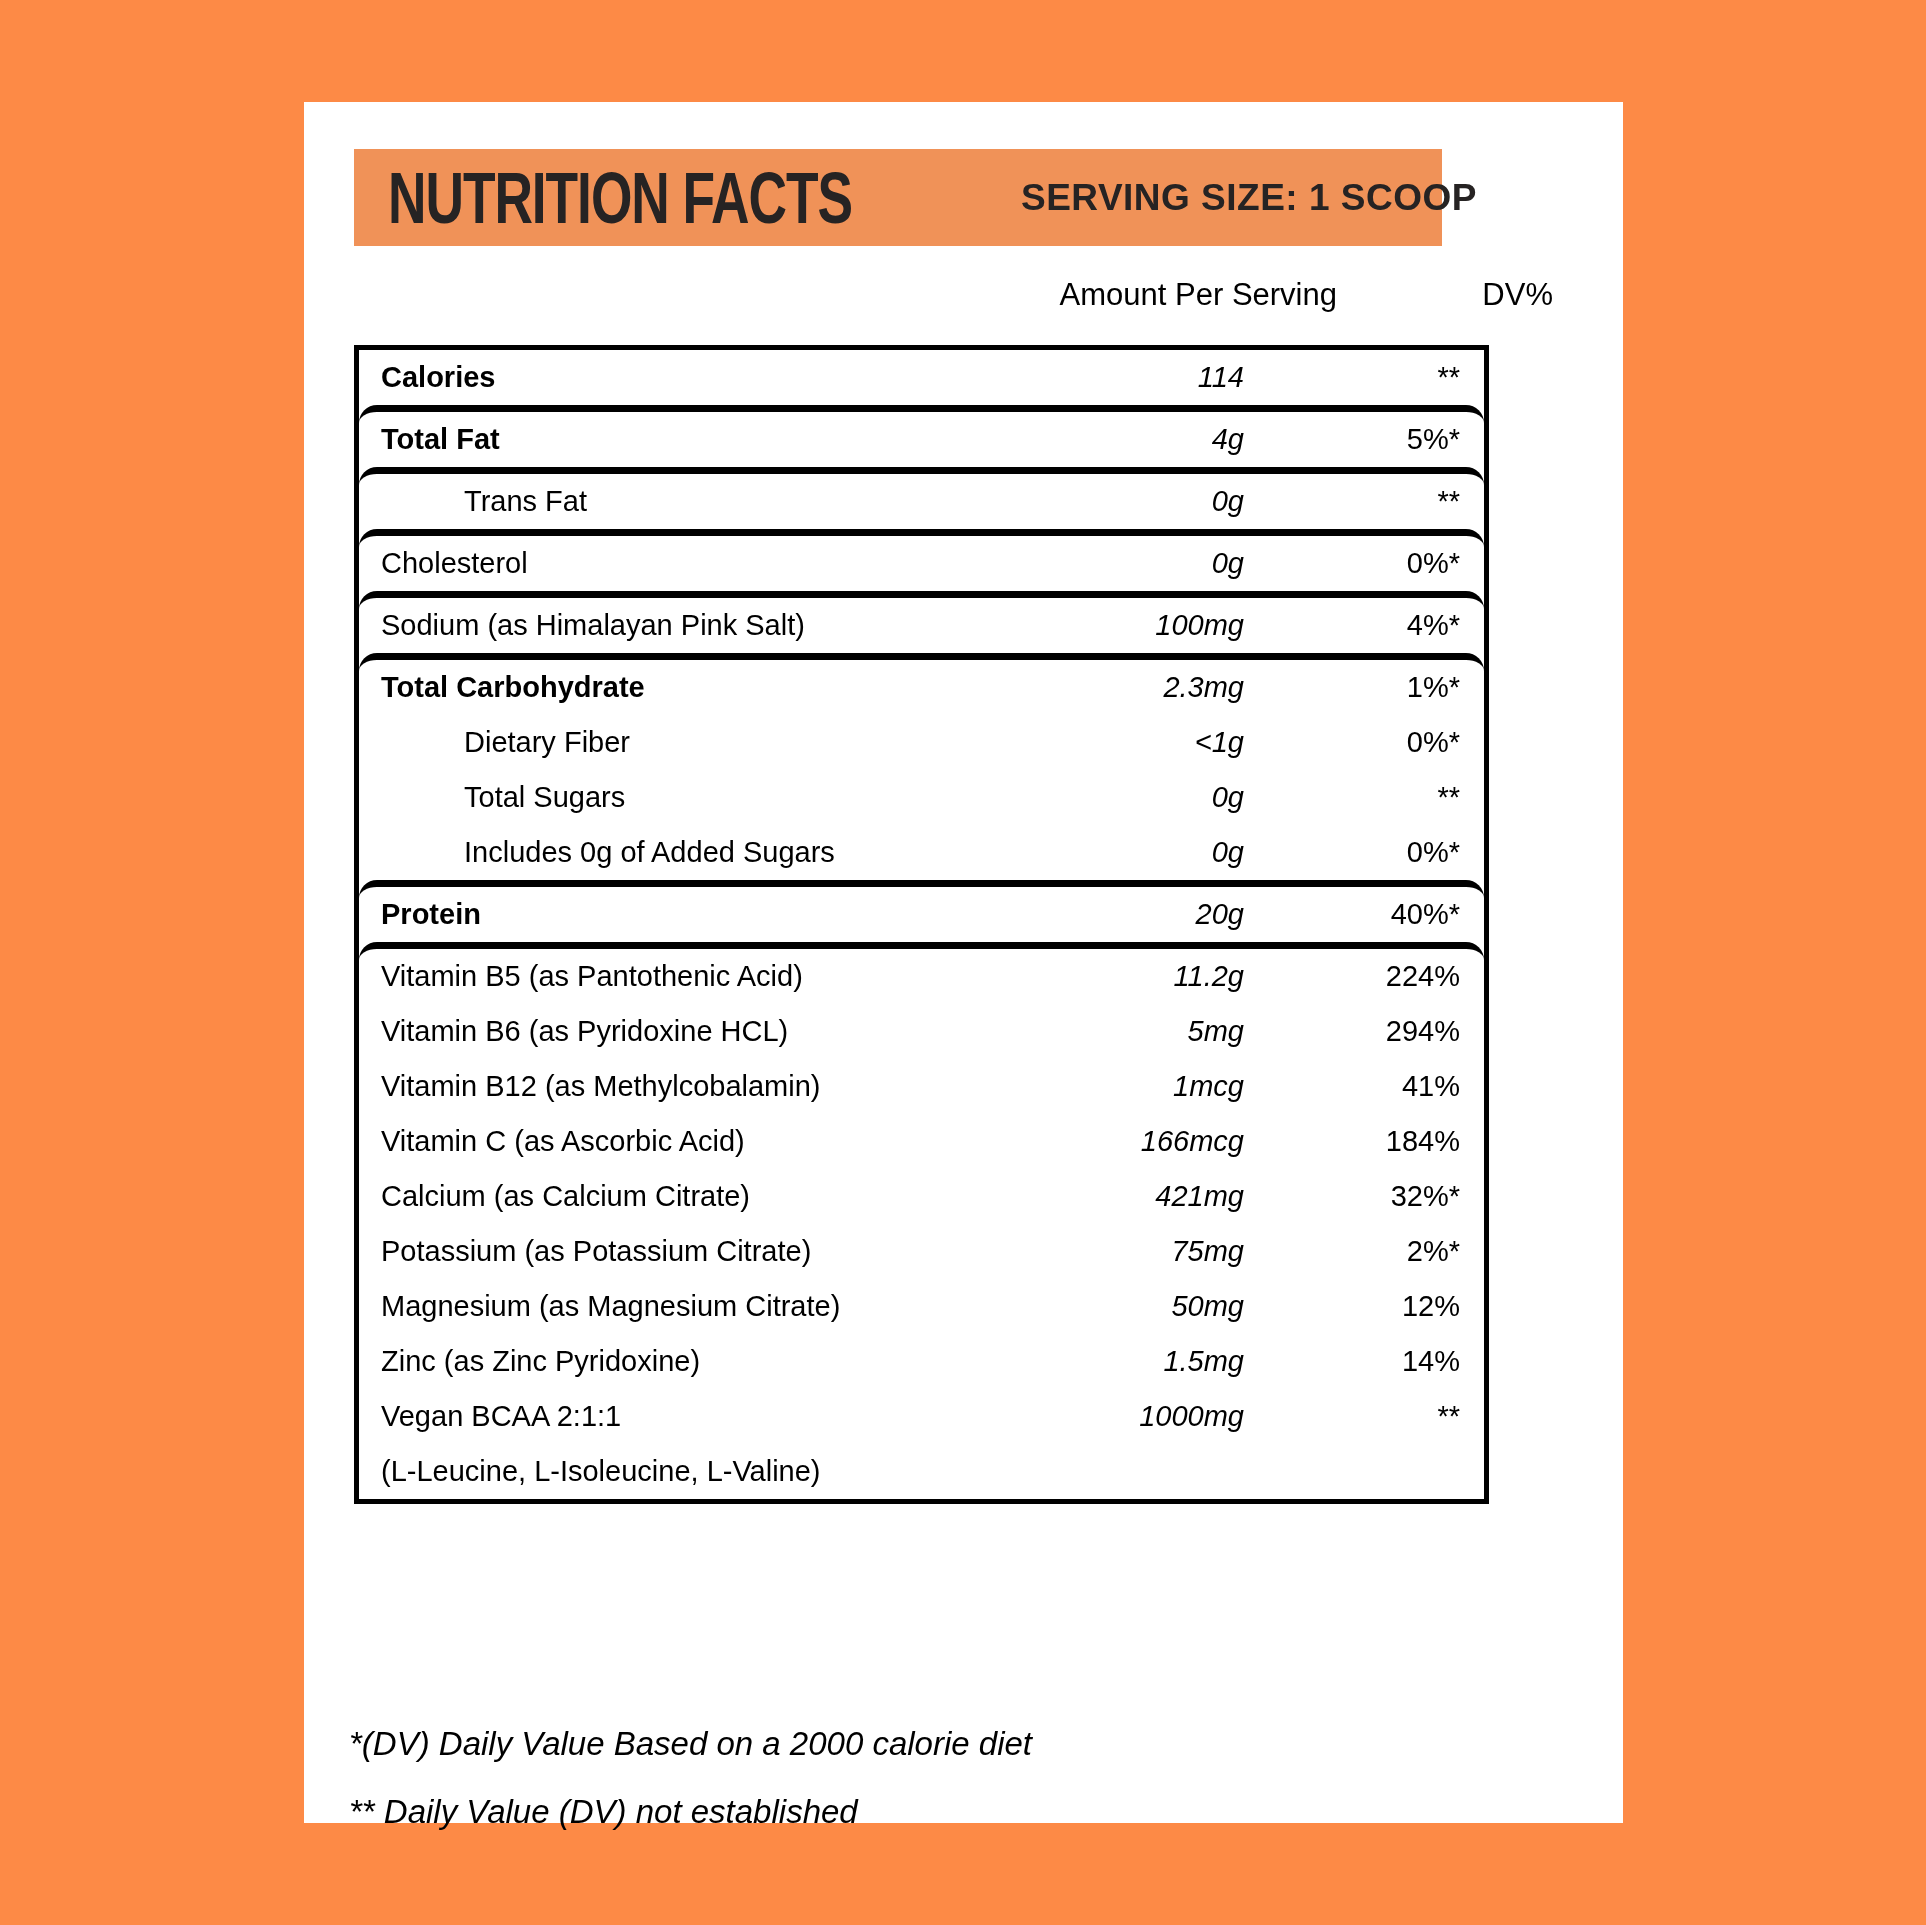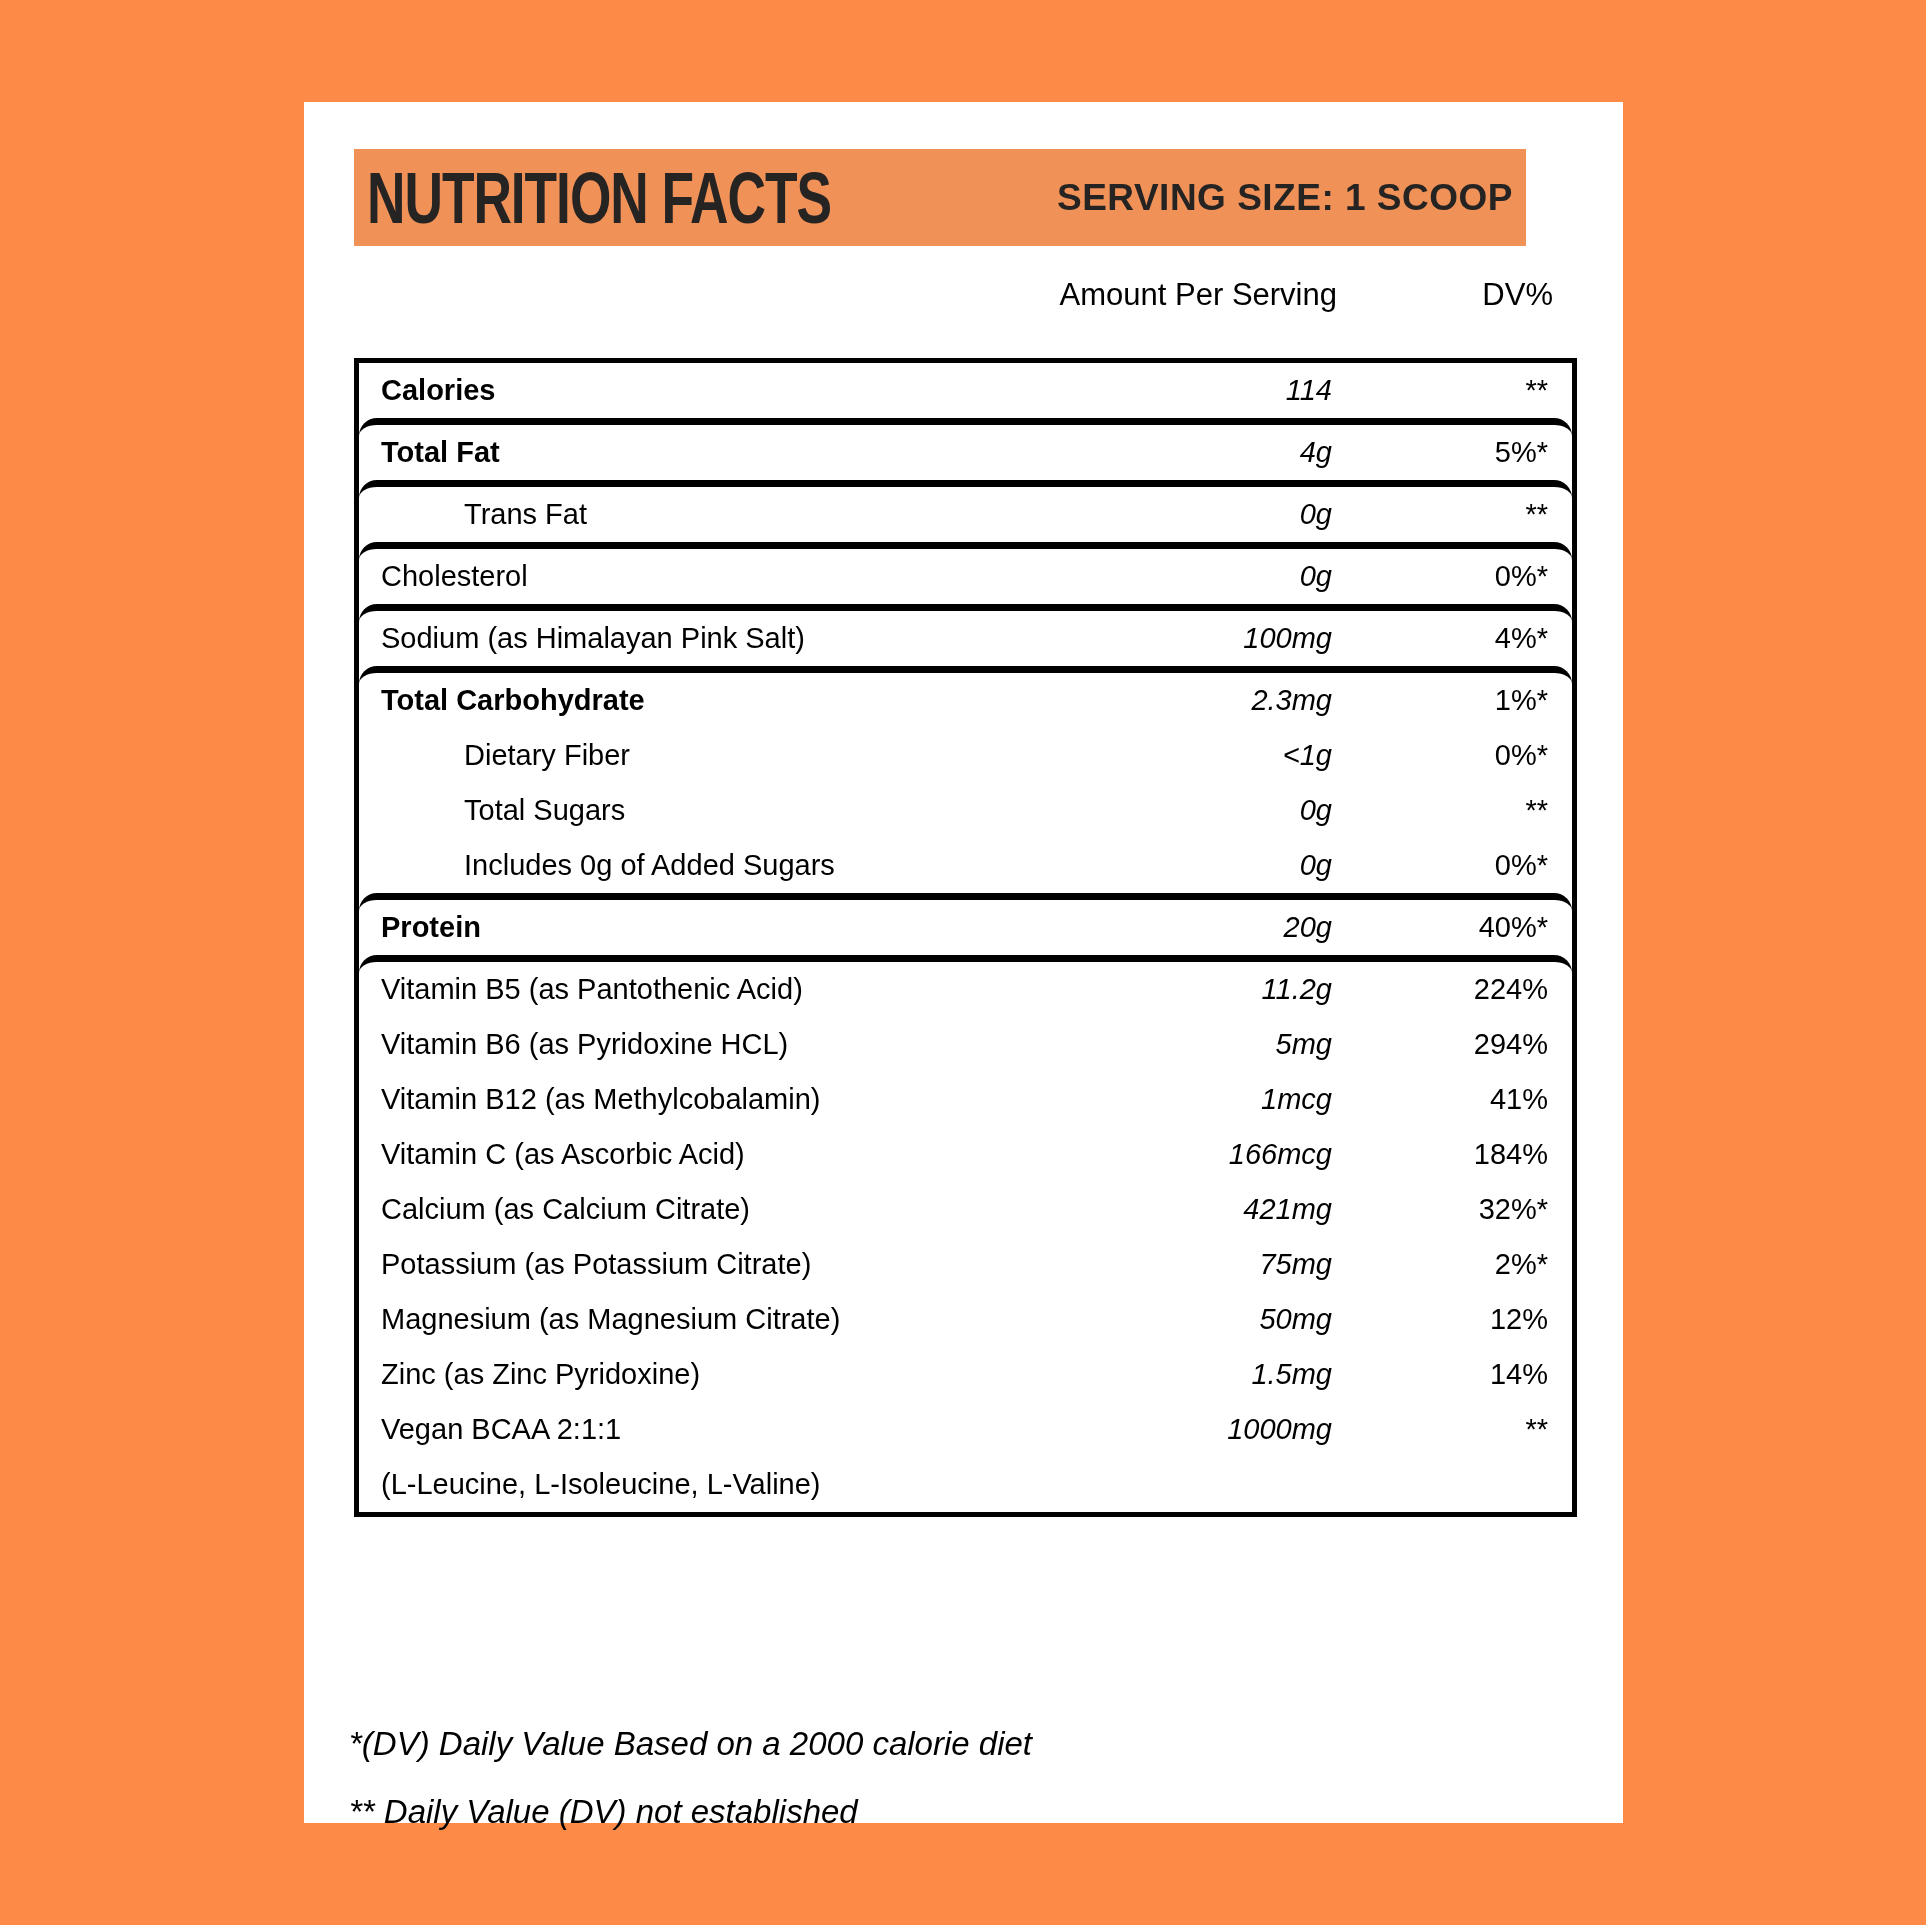--- a/index.html
+++ b/index.html
@@ -15,45 +15,45 @@
     background:var(--page-bg);
     position:relative;
     font-family:"Liberation Sans", sans-serif;
     color:var(--ink);
   }
   .card{
     position:absolute;left:304px;top:102px;width:1319px;height:1721px;
     background:var(--card-bg);
   }
   .banner{
-    position:absolute;left:50px;top:47px;width:1172px;height:97px;
+    position:absolute;left:50px;top:47px;width:1088px;height:97px;
     background:var(--banner-bg);
     display:flex;align-items:center;justify-content:space-between;
-    padding:0 13px;box-sizing:border-box;text-align:right;
+    padding:0 34px;box-sizing:border-box;text-align:right;
   }
   .banner-title{
     font-size:72px;font-weight:800;letter-spacing:-1.4px;
     transform:scaleX(0.74);transform-origin:left center;
     color:var(--banner-ink);white-space:nowrap;
   }
   .banner-serving{
     font-size:37px;font-weight:700;letter-spacing:0.5px;
     color:var(--banner-ink);white-space:nowrap;margin-left:6px;
   }
   .colhead{
     position:absolute;left:50px;top:175px;width:1223px;
     display:flex;align-items:flex-end;
     padding:0 24px 0 22px;box-sizing:border-box;
     font-size:31px;font-weight:400;
   }
   .colhead .spacer{flex:1;}
   .colhead .amount{width:323px;text-align:right;}
   .colhead .dv{width:216px;text-align:right;}
   .ntable{
-    position:absolute;left:50px;top:256px;width:1223px;
+    position:absolute;left:50px;top:243px;width:1135px;
     border:5.5px solid var(--ink);box-sizing:border-box;
     background:var(--card-bg);
   }
   .section + .section{border-top:7.4px solid var(--ink);border-radius:18px;}
   .row{
     display:flex;align-items:center;height:55px;
     padding:0 24px 0 22px;box-sizing:border-box;
   }
   .row .label{flex:1;font-size:29px;font-weight:400;white-space:nowrap;}
   .row .label.bold{font-weight:700;}

